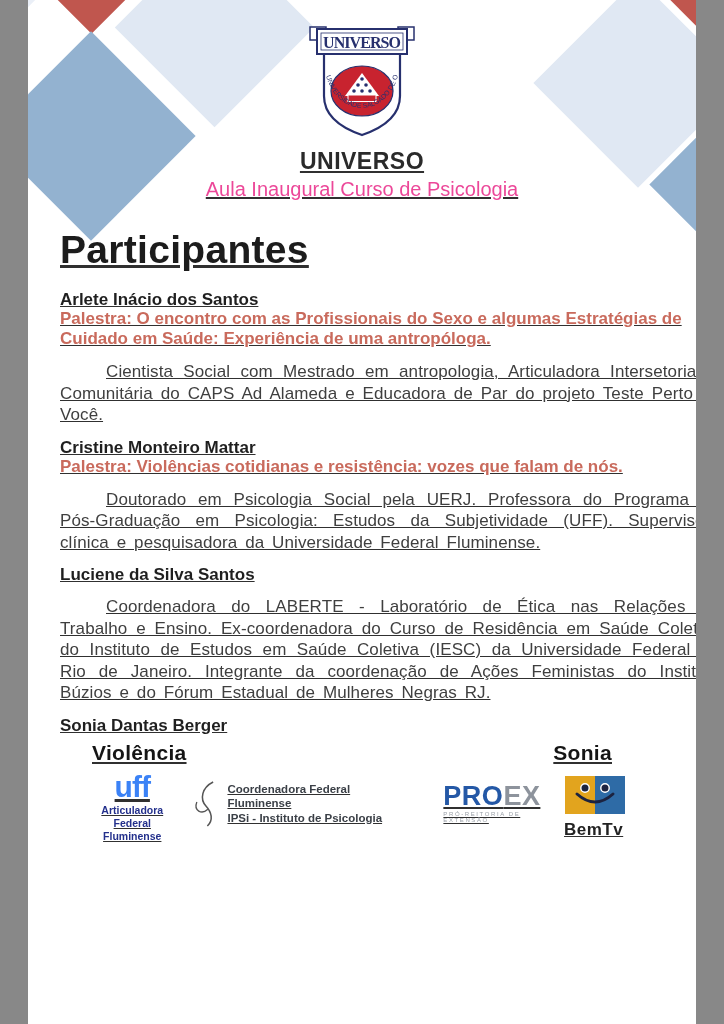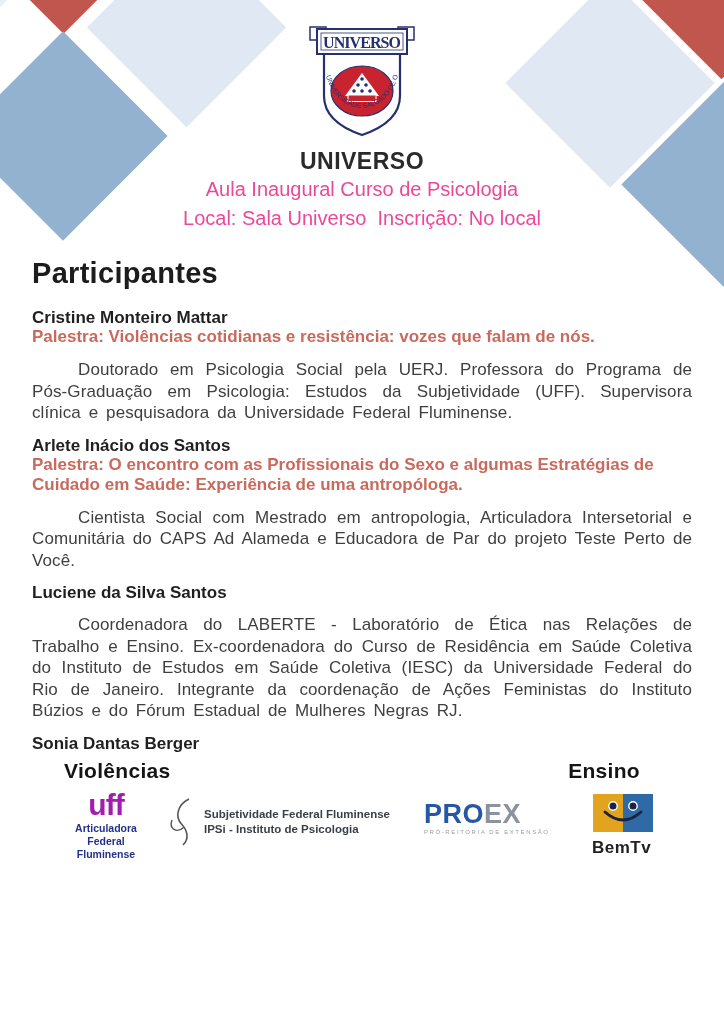--- a/index.html
+++ b/index.html
@@ -1,19 +1,19 @@
 <!DOCTYPE html>
 <html><head>
 <meta charset="utf-8">
 <style>
   html,body{margin:0;padding:0;background:#888;}
   .page{
-    position:relative; width:724px; height:1024px; margin:0 auto;
+    position:relative; width:668px; height:1024px; margin:0 auto;
     background:#ffffff; overflow:hidden;
-    font-family:"Liberation Sans", sans-serif; color:#303030;
+    font-family:"Liberation Sans", sans-serif; color:#303030;text-decoration:underline;
   }
   
   .diamond{position:absolute; transform:rotate(45deg); z-index:0;}
   .d-red{background:#c0564e;}
   .d-blue{background:#93b2d0;}
   .d-light{background:#e0e8f3;}
   .d-lighter{background:#eaeff7;}
   .d-tl-corner{width:78px;height:78px;left:-67px;top:-59px;}
   .d-tl-red{width:81px;height:81px;left:23px;top:-64px;}
   .d-tl-light{width:141px;height:141px;left:116px;top:-43px;}
@@ -21,34 +21,34 @@
   .d-tr-light{width:148px;height:148px;left:536px;top:9px;}
   .d-tr-red{width:141px;height:141px;left:651px;top:-91px;}
   .d-tr-blue{width:153px;height:153px;left:653px;top:108px;}
   .content{position:relative; z-index:1;}
   
   .logo-wrap{display:flex; justify-content:center; padding-top:26px;}
   .title-block{text-align:center; color:#2e2e2e;}
   .title-main{font-size:23px; font-weight:bold; letter-spacing:0.5px; margin-top:6px; color:#2a2a2a;}
   .title-line{font-size:20px; line-height:29px; color:#ec4899;}
   
-  .section-title{font-size:29px; font-weight:bold; color:#1c1c1c; margin:24px 0 18px 32px; letter-spacing:0.3px;}
+  .section-title{font-size:39px; font-weight:bold; color:#1c1c1c; margin:24px 0 18px 32px; letter-spacing:0.3px;}
   .participants{margin:0 32px; width:660px;}
   .p-name{font-size:17px; font-weight:bold; color:#1f1f1f; line-height:19px;}
   .p-talk{font-size:17px; font-weight:bold; color:#c96a5c; line-height:20px;}
   .p-bio{font-size:17px; color:#3f3f3f; line-height:21.5px; text-align:justify;
          text-indent:46px; margin:12px 0 12px 0; word-spacing:3px; letter-spacing:0.1px;}
   .p-block{margin-bottom:0px;}
   
   .footer{margin-top:6px;}
   .footer-headings{display:flex; justify-content:space-between; padding:0 84px 0 64px;}
   .footer-heading{font-size:21px; font-weight:bold; color:#151515; letter-spacing:0.3px;}
   .logos-row{display:flex; align-items:flex-start; padding:8px 30px 0 62px;}
   .uff-logo{width:88px; text-align:center;}
-  .uff-acronym{font-size:30px; font-weight:bold; color:#a21caf; line-height:28px; letter-spacing:-1px;}
+  .uff-acronym{font-size:30px; font-weight:bold; color:#3b82f6; line-height:28px; letter-spacing:-1px;}
   .uff-lines{font-size:10.5px; font-weight:bold; color:#23308c; line-height:13px; margin-top:3px;}
   .ipsi{display:flex; align-items:center; margin-left:18px; margin-top:6px;}
   .ipsi-glyph{margin-right:10px;}
   .ipsi-text{font-size:11.5px; font-weight:bold; color:#3a3f46; line-height:14.5px;}
   .proex{margin-left:34px; margin-top:10px;}
   .proex-name{font-size:27px; font-weight:bold; letter-spacing:0.5px; line-height:26px;}
   .proex-pro{color:#2458a6;} .proex-ex{color:#8d939c;}
   .proex-tag{font-size:6px; color:#9aa0a8; letter-spacing:1.6px; margin-top:2px;}
   .bemtv{margin-left:auto; margin-right:40px; margin-top:2px;}
   .bemtv-name{font-size:17px; color:#222; font-weight:600; letter-spacing:0.5px; margin-top:1px;}
@@ -88,66 +88,65 @@
         <path id="circTextPath" d="M 34 50 A 38 47 0 0 0 106 50" fill="none"></path>
         <text font-size="6.8" fill="#27306e" letter-spacing="0.5">
           <textPath href="#circTextPath" startOffset="0" textLength="130">UNIVERSIDADE SALGADO DE OLIVEIRA</textPath>
         </text>
       </svg>
     </div>
 
     <div class="title-block">
       <div class="title-main">UNIVERSO</div>
       <div class="title-line">Aula Inaugural Curso de Psicologia</div>
-      <div class="title-line">Local: Sala Universo&nbsp; Inscrição: No local</div>
     </div>
 
     <div class="section-title">Participantes</div>
 
     <div class="participants">
       <div class="p-block">
+        <div class="p-name">Arlete Inácio dos Santos</div>
+        <div class="p-talk">Palestra: O encontro com as Profissionais do Sexo e algumas Estratégias de Cuidado em Saúde: Experiência de uma antropóloga.</div>
+        <div class="p-bio">Cientista Social com Mestrado em antropologia, Articuladora Intersetorial e Comunitária do CAPS Ad Alameda e Educadora de Par do projeto Teste Perto de Você.</div>
+      </div>
+      <div class="p-block">
         <div class="p-name">Cristine Monteiro Mattar</div>
         <div class="p-talk">Palestra: Violências cotidianas e resistência: vozes que falam de nós.</div>
         <div class="p-bio">Doutorado em Psicologia Social pela UERJ. Professora do Programa de Pós-Graduação em Psicologia: Estudos da Subjetividade (UFF). Supervisora clínica e pesquisadora da Universidade Federal Fluminense.</div>
-      </div>
-      <div class="p-block">
-        <div class="p-name">Arlete Inácio dos Santos</div>
-        <div class="p-talk">Palestra: O encontro com as Profissionais do Sexo e algumas Estratégias de Cuidado em Saúde: Experiência de uma antropóloga.</div>
-        <div class="p-bio">Cientista Social com Mestrado em antropologia, Articuladora Intersetorial e Comunitária do CAPS Ad Alameda e Educadora de Par do projeto Teste Perto de Você.</div>
       </div>
       <div class="p-block">
         <div class="p-name">Luciene da Silva Santos</div>
         <div class="p-bio">Coordenadora do LABERTE - Laboratório de Ética nas Relações de Trabalho e Ensino. Ex-coordenadora do Curso de Residência em Saúde Coletiva do Instituto de Estudos em Saúde Coletiva (IESC) da Universidade Federal do Rio de Janeiro. Integrante da coordenação de Ações Feministas do Instituto Búzios e do Fórum Estadual de Mulheres Negras RJ.</div>
       </div>
       <div class="p-block">
         <div class="p-name">Sonia Dantas Berger</div>
       </div>
     </div>
 
     <div class="footer">
       <div class="footer-headings">
-        <div class="footer-heading">Violências</div>
-        <div class="footer-heading">Ensino</div>
+        <div class="footer-heading">Violência</div>
+        <div class="footer-heading">Sonia</div>
       </div>
       <div class="logos-row">
         <div class="uff-logo">
           <div class="uff-acronym">uff</div>
           <div class="uff-lines">
             <div>Articuladora</div>
             <div>Federal</div>
             <div>Fluminense</div>
           </div>
         </div>
         <div class="ipsi">
           <svg class="ipsi-glyph" width="26" height="50" viewBox="0 0 26 50">
             <path d="M 21 2 C 9 8 7 20 13.5 27 C 19.5 33.5 21.5 42 15 48" fill="none" stroke="#555" stroke-width="1.6"></path>
             <path d="M 4 23 C 0.5 32 9 36.5 15.5 30.5" fill="none" stroke="#555" stroke-width="1.4"></path>
           </svg>
           <div class="ipsi-text">
-            <div>Subjetividade Federal Fluminense</div>
+            <div>Coordenadora Federal Fluminense</div>
             <div>IPSi - Instituto de Psicologia</div>
           </div>
         </div>
         <div class="proex">
           <div class="proex-name">
             <span class="proex-pro">PRO</span><span class="proex-ex">EX</span>
           </div>
           <div class="proex-tag">PRÓ-REITORIA DE EXTENSÃO</div>
         </div>
         <div class="bemtv">

